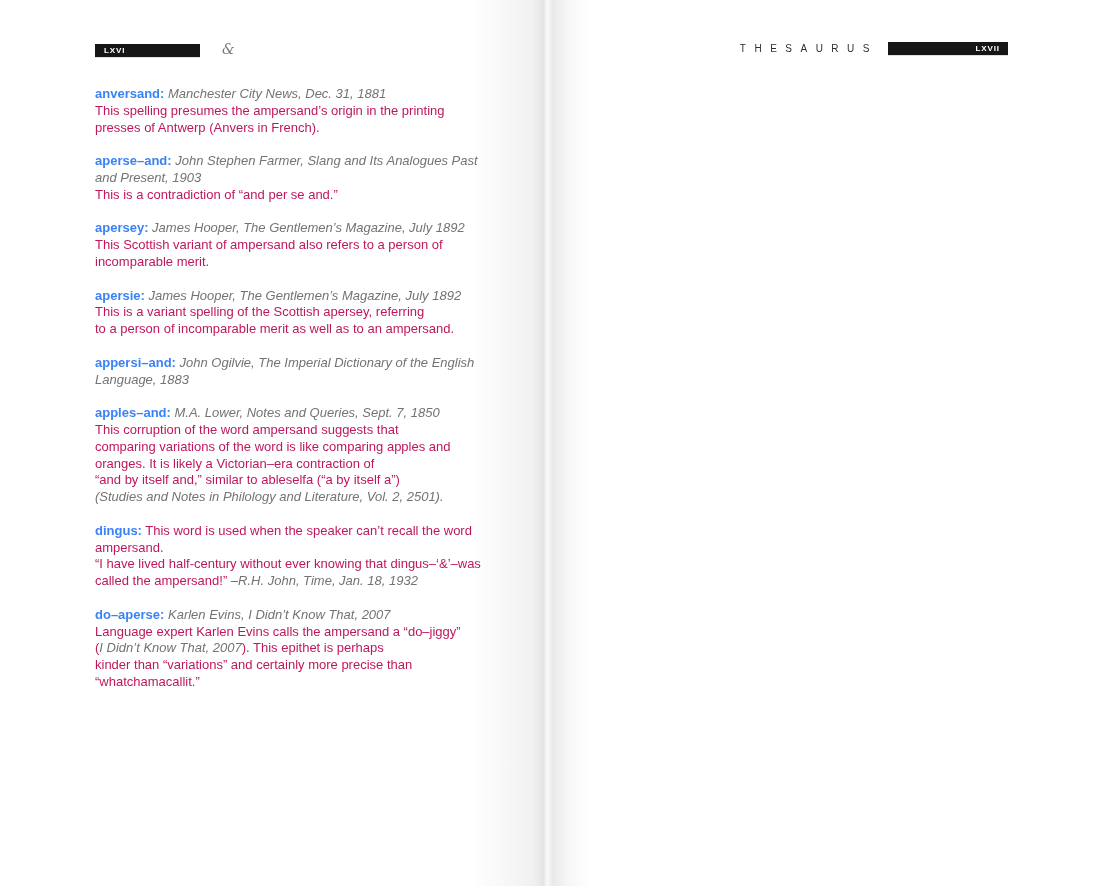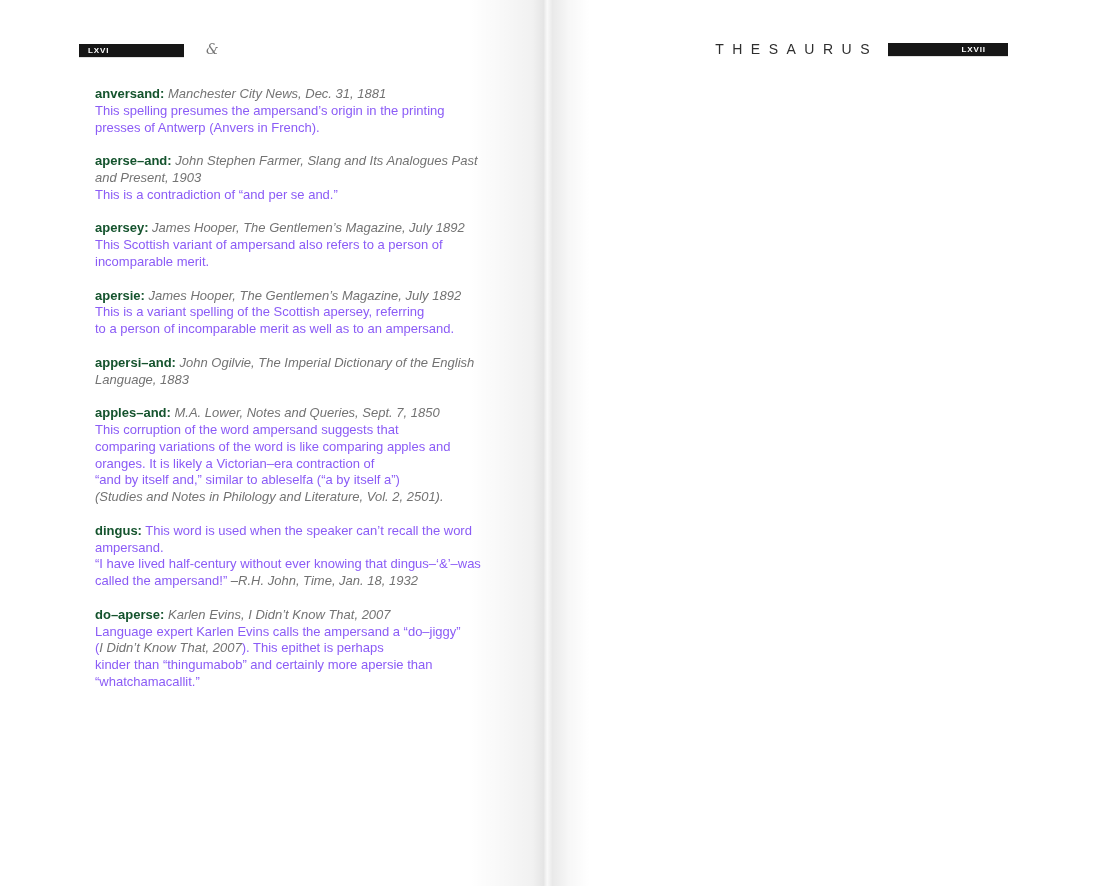--- a/index.html
+++ b/index.html
@@ -24,44 +24,44 @@
   .page-left{left:0;width:548px;}
   .page-right{left:548px;width:550px;}
 
   .hdr-bar{
     background:#161616;height:13px;display:flex;align-items:center;
     box-shadow:0 1px 0 rgba(0,0,0,0.12);
   }
   .hdr-bar .folio{
     color:#ffffff;font-size:8px;font-weight:bold;letter-spacing:0.9px;line-height:13px;
   }
-  .left-hdr{position:absolute;left:79px;top:44px;display:flex;align-items:center;}
+  .left-hdr{position:absolute;left:95px;top:44px;display:flex;align-items:center;}
   .left-hdr .hdr-bar{width:105px;}
   .left-hdr .folio{padding-left:9px;}
   .ornament{
     margin-left:22px;margin-top:-3px;
     font-family:"DejaVu Serif",serif;font-style:italic;
     font-size:14px;color:#777;line-height:1;
   }
   .right-hdr{position:absolute;right:90px;top:42px;display:flex;align-items:center;gap:10px;}
   .right-hdr .title{
-    font-size:14px;color:#2e2e2e;letter-spacing:8.5px;line-height:1;white-space:nowrap;
+    font-size:10px;color:#2e2e2e;letter-spacing:8.5px;line-height:1;white-space:nowrap;
   }
   .right-hdr .hdr-bar{width:120px;justify-content:flex-end;}
-  .right-hdr .folio{padding-right:22px;}
+  .right-hdr .folio{padding-right:8px;}
 
   .entries{position:absolute;top:86px;}
   .entries-left{left:95px;width:455px;}
   .entry{
     white-space:pre-line;
     margin:0 0 16.8px 0;
     font-size:13px;line-height:16.8px;color:#3e3e3e;
   }
-  .entry .term{color:#14532d;font-weight:bold;}
-  .entry .seg{color:#8b5cf6;}
+  .entry .term{color:#3b82f6;font-weight:bold;}
+  .entry .seg{color:#be185d;}
   .entry .it{font-style:italic;color:#737373;}
 </style>
 </head>
 <body>
 
 <div class="gutter"></div>
 
 <div class="page page-left">
   <div class="left-hdr">
     <div class="hdr-bar">
@@ -90,21 +90,21 @@
 oranges. It is likely a Victorian–era contraction of
 “and by itself and,” similar to ableselfa (“a by itself a”)
 </span><span class="seg it">(Studies and Notes in Philology and Literature, Vol. 2, 2501).</span></p>
       <p class="entry"><b class="term">dingus:</b><span class="seg"> This word is used when the speaker can’t recall the word
 ampersand.
 “I have lived half-century without ever knowing that dingus–‘&amp;’–was
 called the ampersand!” </span><span class="seg it">–R.H. John, Time, Jan. 18, 1932</span></p>
       <p class="entry"><b class="term">do–aperse:</b><span class="seg it"> Karlen Evins, I Didn’t Know That, 2007
 </span><span class="seg">Language expert Karlen Evins calls the ampersand a “do–jiggy”
 (</span><span class="seg it">I Didn’t Know That, 2007</span><span class="seg">). This epithet is perhaps
-kinder than “thingumabob” and certainly more apersie than
+kinder than “variations” and certainly more precise than
 “whatchamacallit.”</span></p>
     </div>
 </div>
 
 <div class="page page-right">
   <div class="right-hdr">
     <span class="title">THESAURUS</span>
     <div class="hdr-bar">
       <span class="folio">LXVII</span>
     </div>

